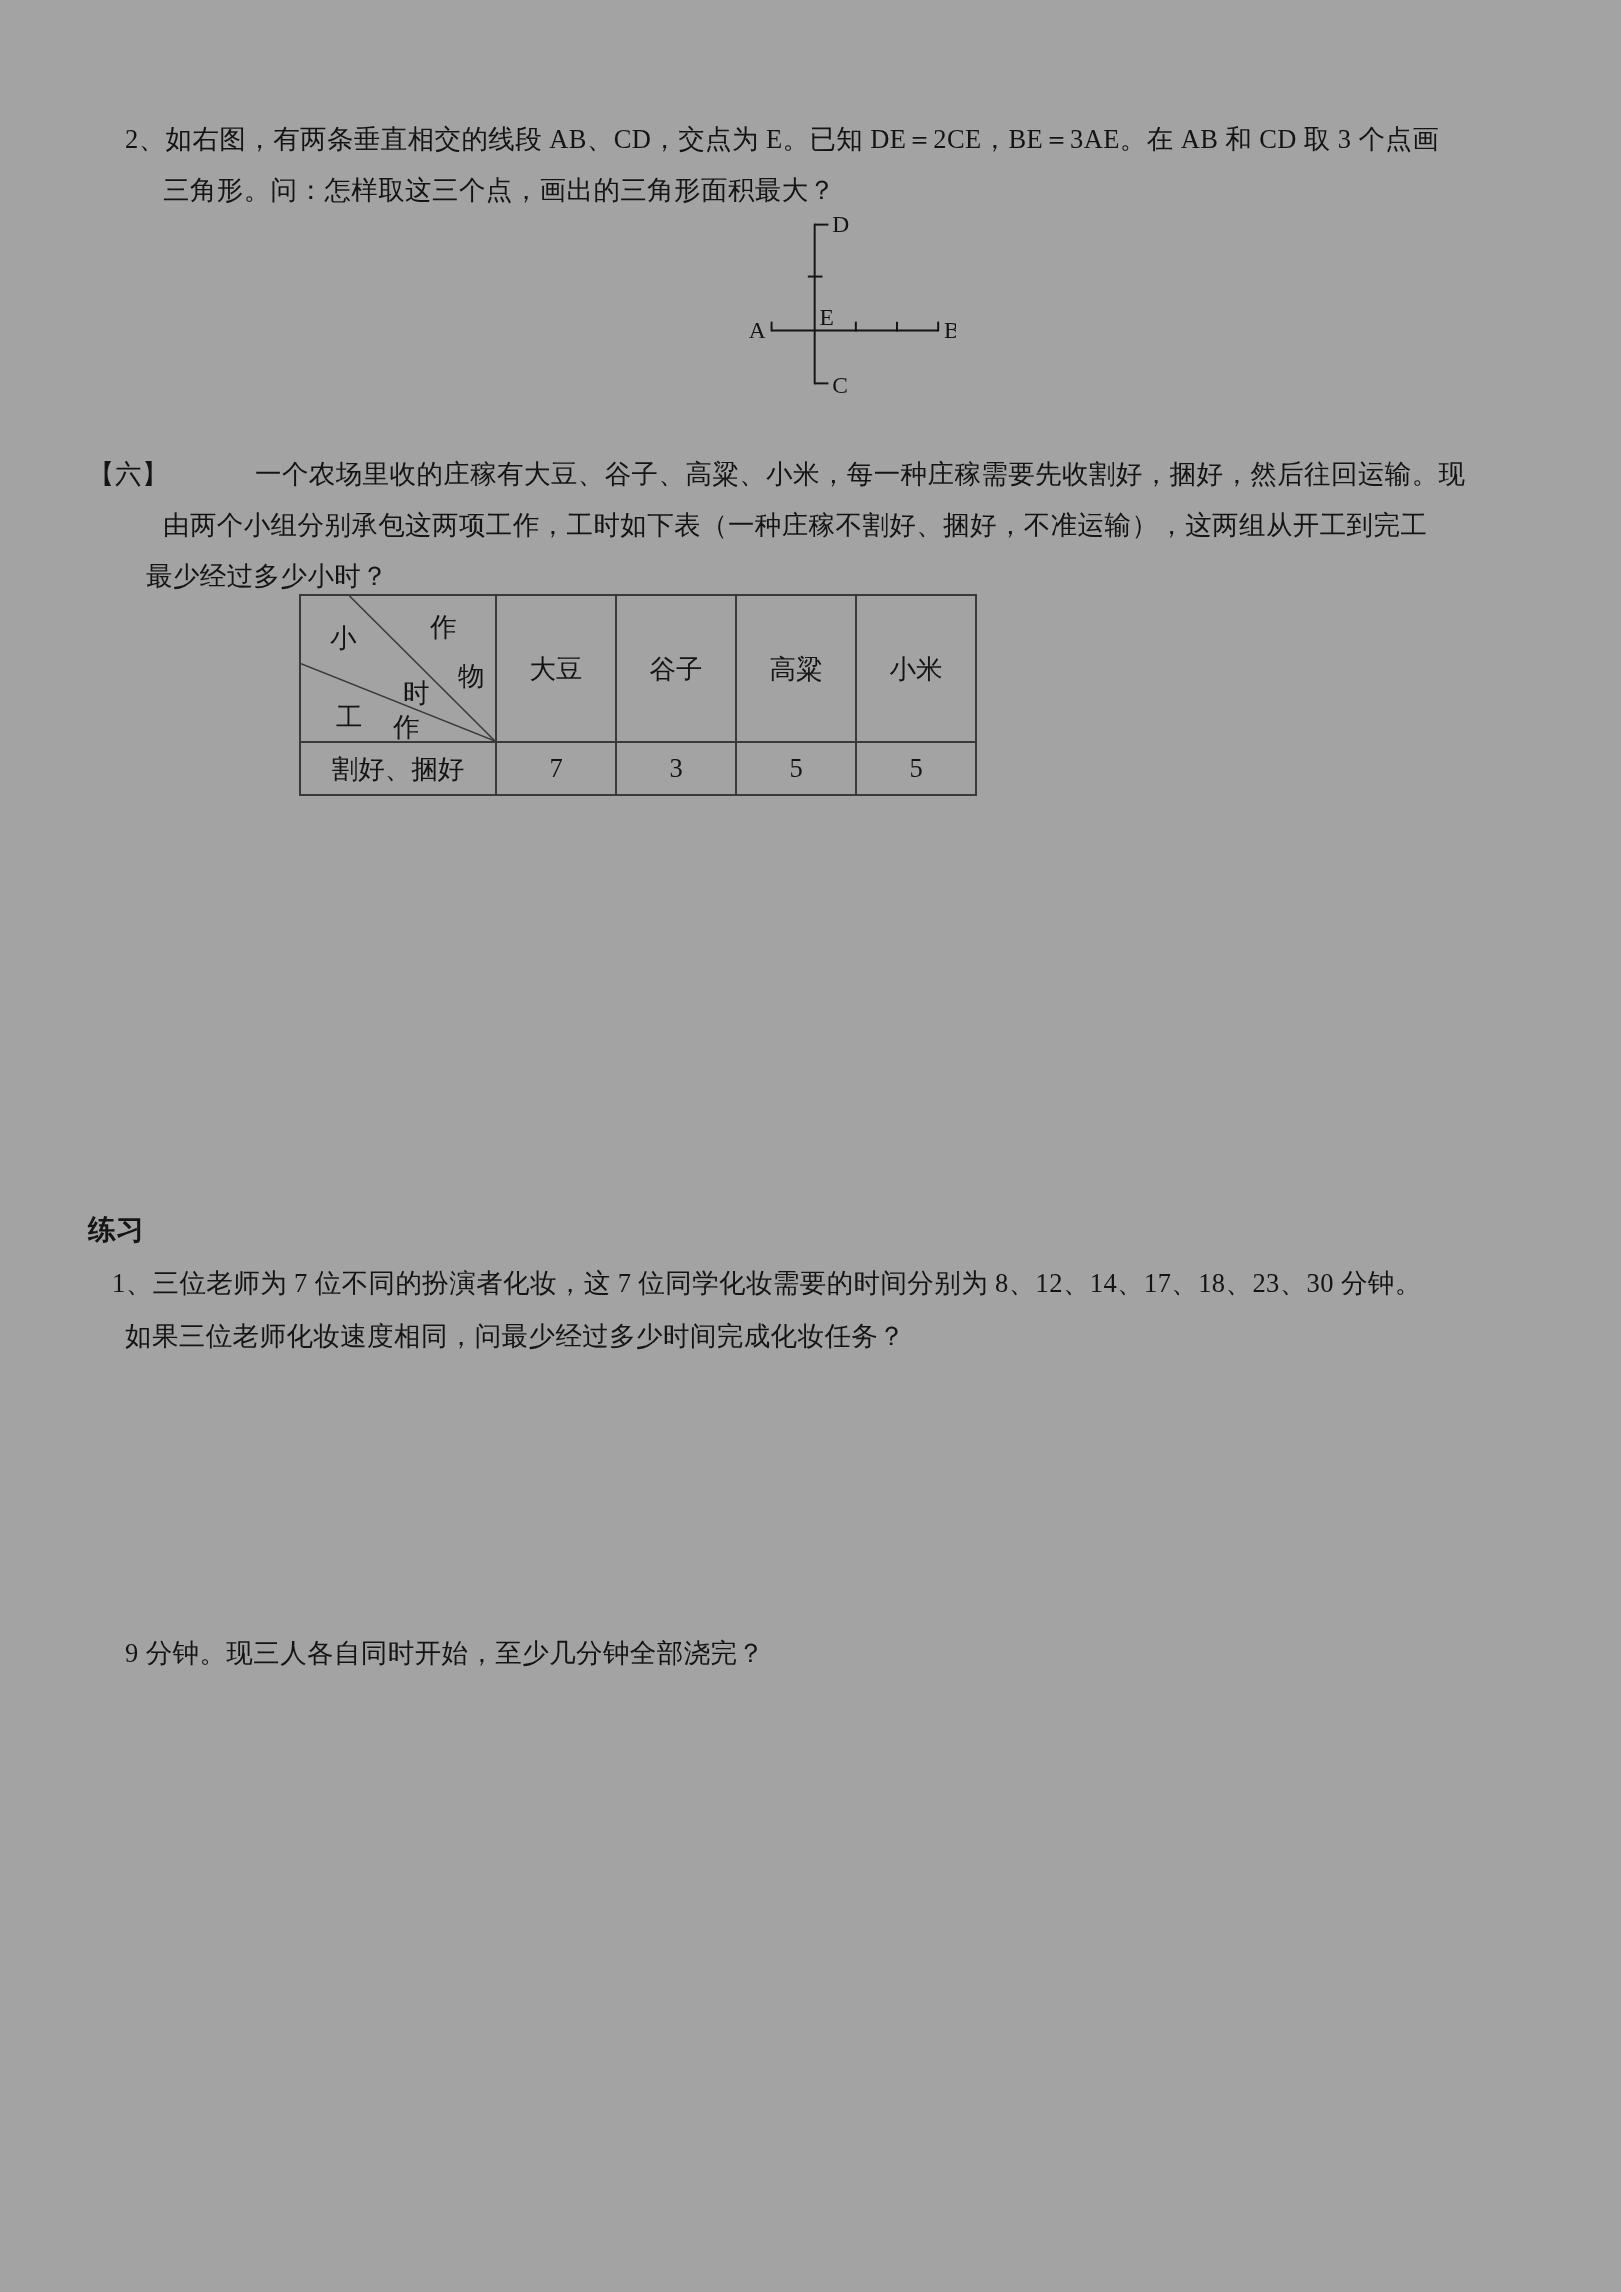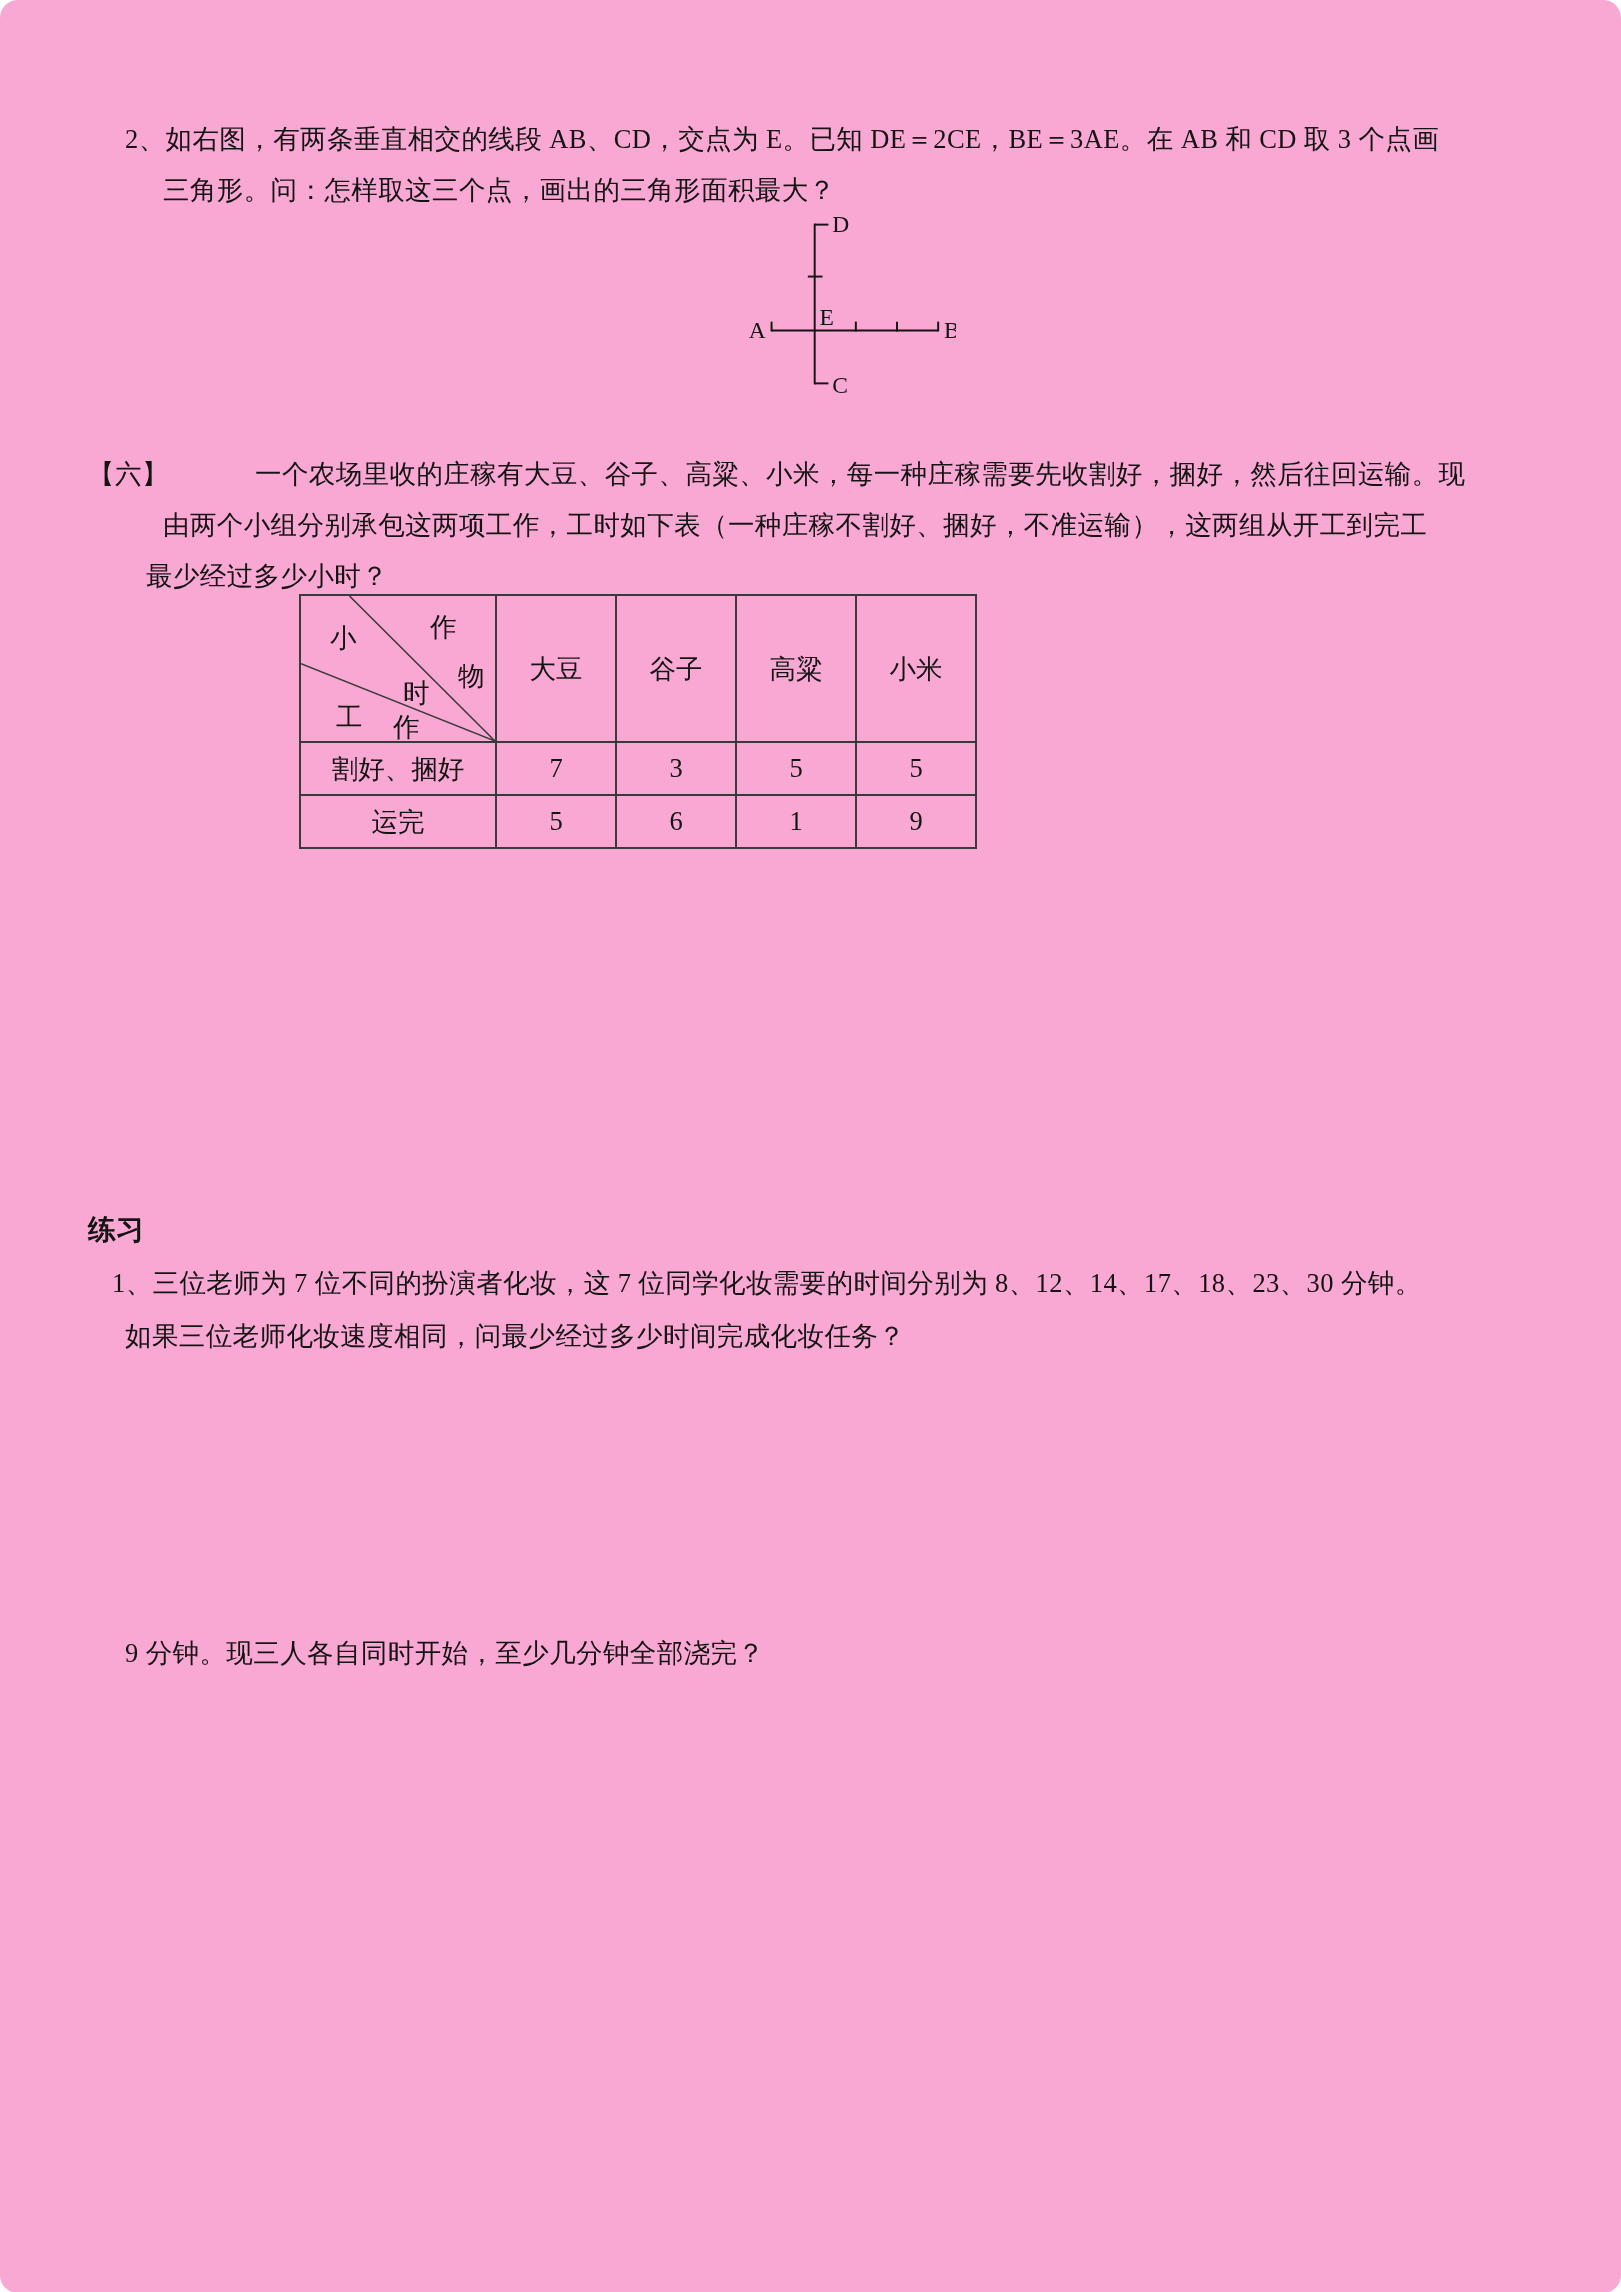--- a/index.html
+++ b/index.html
@@ -1,25 +1,24 @@
 <!DOCTYPE html>
 <html><head>
 <meta charset="utf-8">
 <style>
   * { margin: 0; padding: 0; box-sizing: border-box; }
   html, body { background: #ffffff; }
   .page {
     position: relative;
     width: 1621px;
     height: 2293px;
-    background: #f9a8d4;
+    background: #a3a3a3;
     font-family: "Liberation Serif", "DejaVu Serif", serif;
     color: #141414;
     overflow: hidden;
-    border-radius: 18px;
   }
   .para {
     position: absolute;
     font-size: 26.5px;
     line-height: 1.35;
     white-space: nowrap;
     letter-spacing: 0.4px;
   }
   .practice-heading {
     position: absolute;
@@ -118,27 +117,20 @@
         <td>高粱</td>
         <td>小米</td>
       </tr>
       <tr class="data-row">
         <td>割好、捆好</td>
         <td>7</td>
         <td>3</td>
         <td>5</td>
         <td>5</td>
       </tr>
-      <tr class="data-row">
-        <td>运完</td>
-        <td>5</td>
-        <td>6</td>
-        <td>1</td>
-        <td>9</td>
-      </tr>
     </tbody>
   </table>
 
   <div class="practice-heading" style="left:88px; top:1211px; position:absolute;">练习</div>
 
   <div class="para" style="left:88px; top:1266px;margin-left:24px;">1、三位老师为 7 位不同的扮演者化妆，这 7 位同学化妆需要的时间分别为 8、12、14、17、18、23、30 分钟。</div>
   <div class="para" style="left:125px; top:1319px;">如果三位老师化妆速度相同，问最少经过多少时间完成化妆任务？</div>
 
   <div class="para" style="left:125px; top:1636px;">9 分钟。现三人各自同时开始，至少几分钟全部浇完？</div>
 

